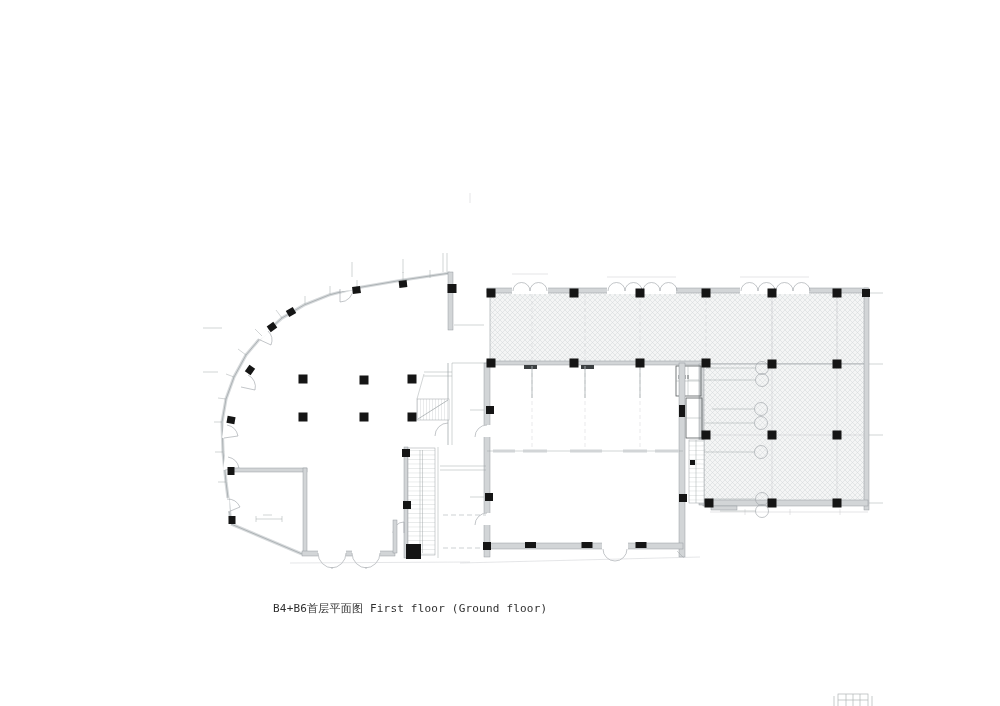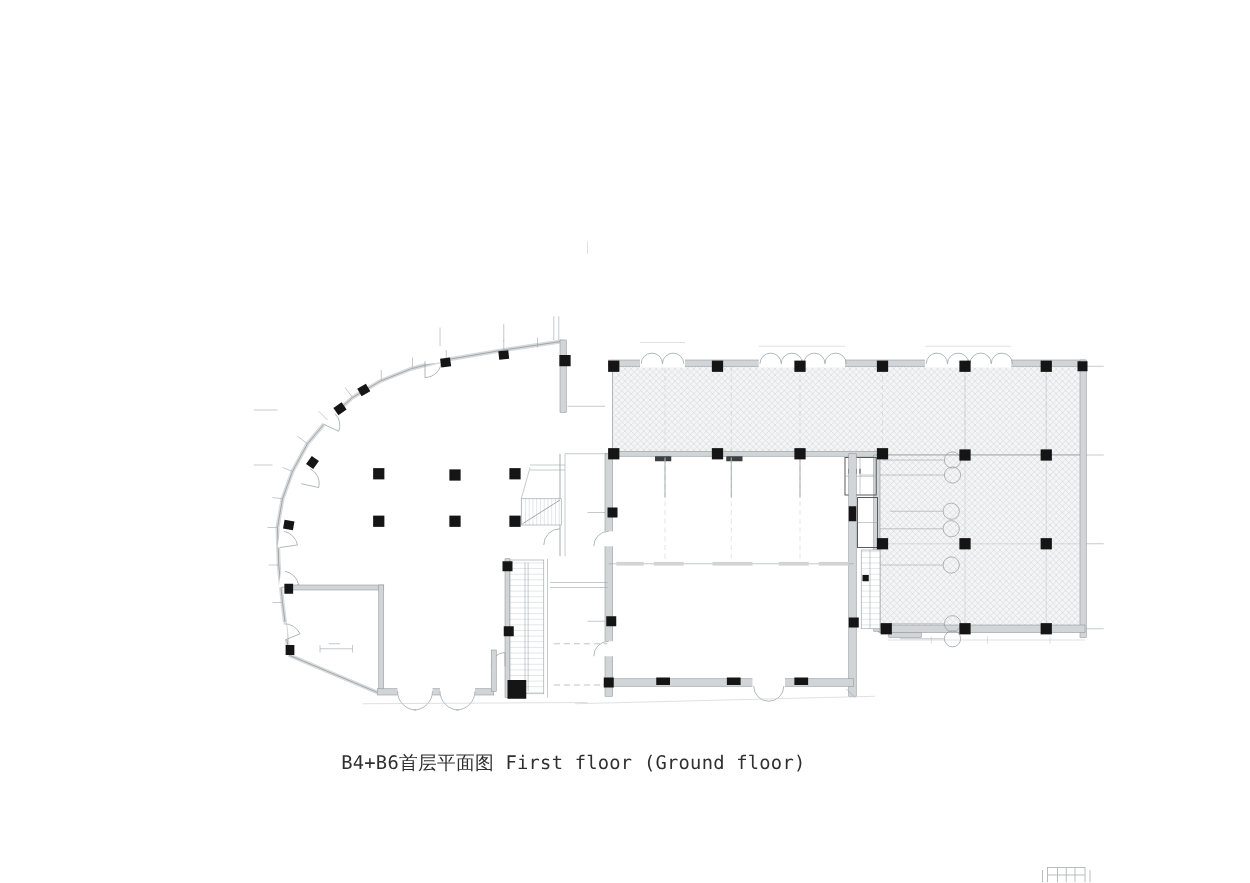--- a/index.html
+++ b/index.html
@@ -1,18 +1,18 @@
 <!DOCTYPE html>
 <html style="--line: #9aa0a4; --line_light: #c4c8cb; --wall_body: #d7dadc; --wall_fill: #d2d5d7; --wall_edge: #8f959a; --column: #151515; --hatch_line: #d2d6d8; --hatch_bg: #f4f5f5; --text: #2f2f2f;"><head>
 <meta charset="utf-8">
 <style>
   html,body{margin:0;padding:0;background:#ffffff;}
   .page{position:relative;width:1000px;height:706px;background:#ffffff;overflow:hidden;
         font-family:"DejaVu Sans Mono","Liberation Mono",monospace;}
-  .caption{position:absolute;left:225px;top:601px;font-size:15px;letter-spacing:.2px;
+  .caption{position:absolute;left:225px;top:601px;font-size:11px;letter-spacing:.2px;
            color:var(--text,#2f2f2f);white-space:nowrap;padding-left:48px;}
   svg{position:absolute;left:0;top:0;}
   
   .ln   {stroke:var(--line,#9aa0a4);stroke-width:.7;fill:none;}
   .lnt  {stroke:var(--line,#9aa0a4);stroke-width:.45;fill:none;}
   .lnf  {stroke:var(--line_light,#c4c8cb);stroke-width:.45;fill:none;}
   .wb   {stroke:var(--wall_body,#d7dadc);stroke-width:3.2;fill:none;}
   .w    {fill:var(--wall_fill,#d2d5d7);stroke:var(--wall_edge,#8f959a);stroke-width:.45;}
   .col  {fill:var(--column,#151515);stroke:none;}
   .cold {fill:#3c4042;stroke:none;}

